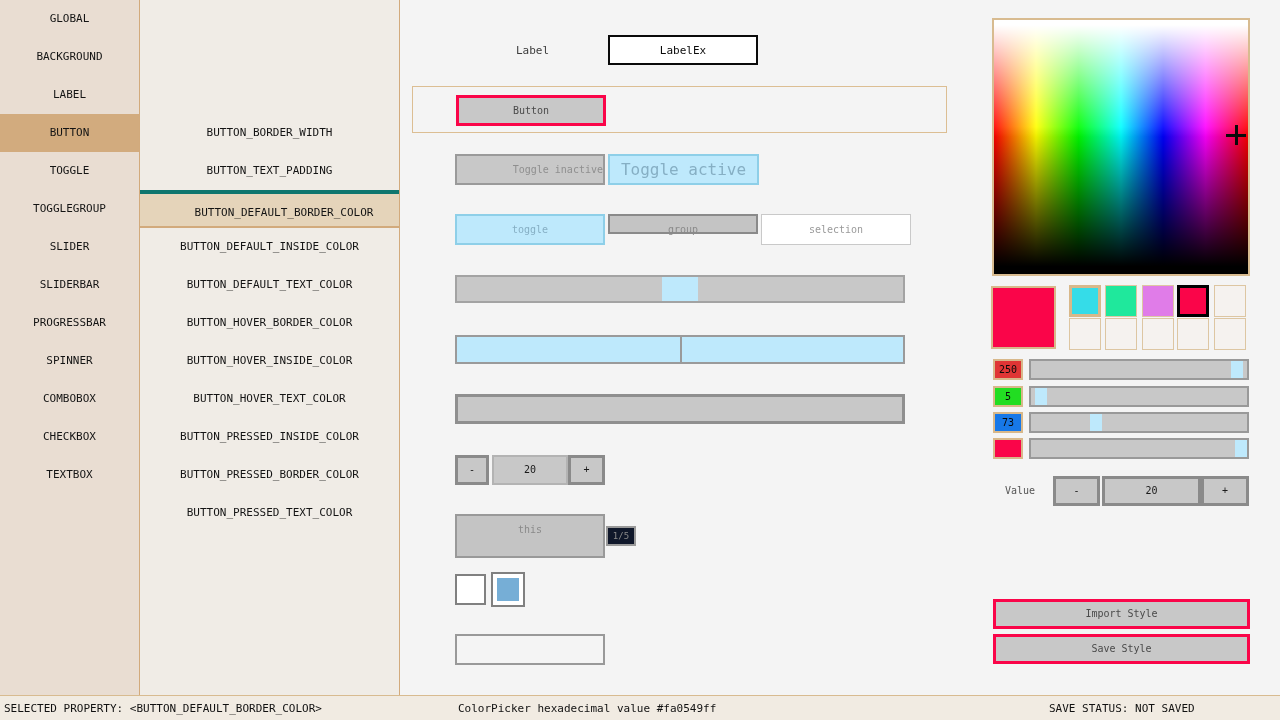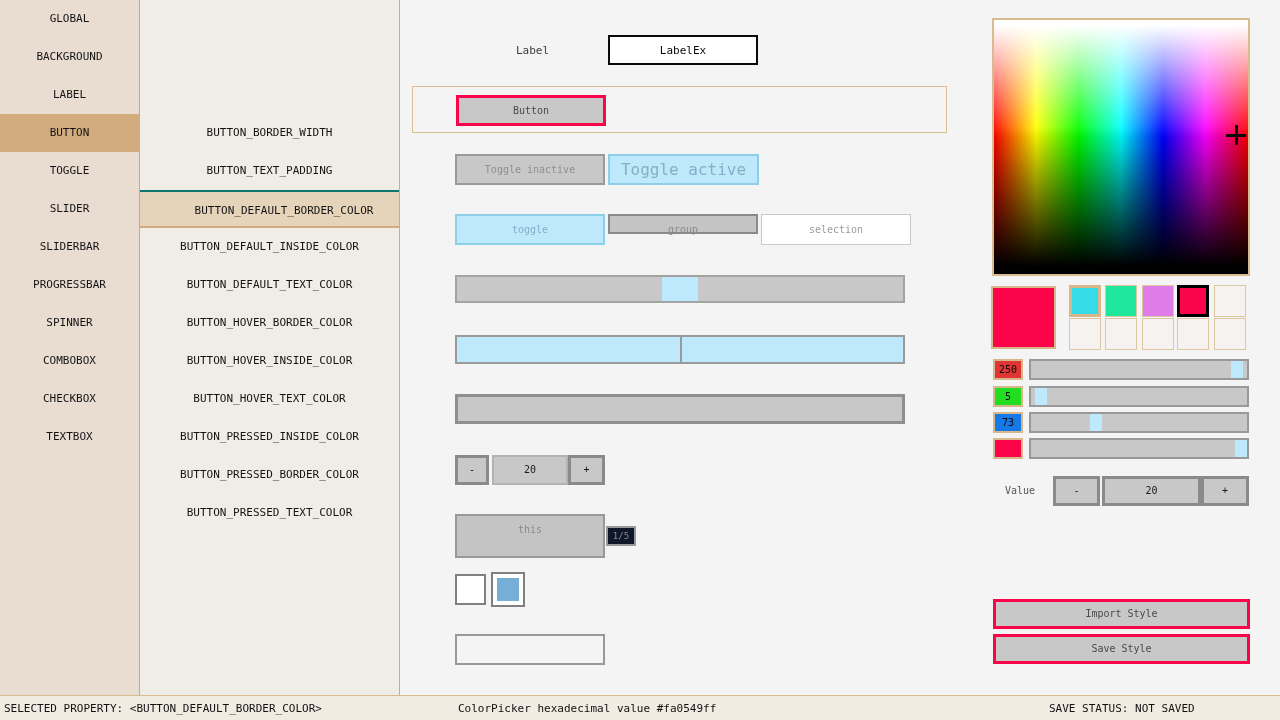--- a/index.html
+++ b/index.html
@@ -25,21 +25,21 @@
     left:139px; top:0; width:261px; height:695px; background:#f0ece6;
     border-left:1px solid #d2aa7c; border-right:1px solid #d2aa7c;
   }
   .prop-list { position:absolute; left:0; top:114px; width:100%; }
   .prop-item {
     height:38px; line-height:38px; text-align:center;
     font-size:11px; color:#141414;
   }
   .prop-item.selected {
     background:#e5d4ba;
-    border-top:2px solid #0f766e; border-bottom:2px solid #d2aa7c;padding-left:29px;
+    border-top:4px solid #0f766e; border-bottom:2px solid #d2aa7c;padding-left:29px;
   }
 
   
   .status-bar {
     left:0; top:695px; width:1280px; height:25px;
     background:#f1ebe2; border-top:1px solid #d8bb90;
     font-size:11px; color:#111;
   }
   .status-bar span { position:absolute; top:6px; white-space:nowrap; }
   .st-left   { left:4px; }
@@ -55,21 +55,21 @@
   }
   .btn-frame { left:412px; top:86px; width:535px; height:47px; border:1px solid #dcbe93; }
   .preview-button {
     left:43px; top:8px; width:150px; height:31px;
     background:#c8c8c8; border:3px solid #fa0549;
     font-size:10px; color:#4a4a4a; text-align:center; line-height:25px;
   }
   .toggle-off {
     left:455px; top:154px; width:150px; height:31px;
     background:#c8c8c8; border:2px solid #9a9a9a;
-    font-size:10px; color:#8f8f8f; text-align:center; line-height:27px;
+    font-size:10px; color:#8f8f8f; text-align:right; line-height:27px;
   }
   .toggle-on {
     left:608px; top:154px; width:151px; height:31px;
     background:#bee9fc; border:2px solid #8ecfe8;
     font-size:16px; color:#86afc4; text-align:center; line-height:27px;
   }
   .tg-toggle {
     left:455px; top:214px; width:150px; height:31px;
     background:#bee9fc; border:2px solid #8ecfe8;
     font-size:10px; color:#86afc4; text-align:center; line-height:27px;
@@ -171,20 +171,21 @@
 <body>
 
 <div class="app">
 
   <div class="abs sidebar">
     <div class="side-item">GLOBAL</div>
     <div class="side-item">BACKGROUND</div>
     <div class="side-item">LABEL</div>
     <div class="side-item selected">BUTTON</div>
     <div class="side-item">TOGGLE</div>
+    <div class="side-item">TOGGLEGROUP</div>
     <div class="side-item">SLIDER</div>
     <div class="side-item">SLIDERBAR</div>
     <div class="side-item">PROGRESSBAR</div>
     <div class="side-item">SPINNER</div>
     <div class="side-item">COMBOBOX</div>
     <div class="side-item">CHECKBOX</div>
     <div class="side-item">TEXTBOX</div>
   </div>
 
   <div class="abs prop-panel">

